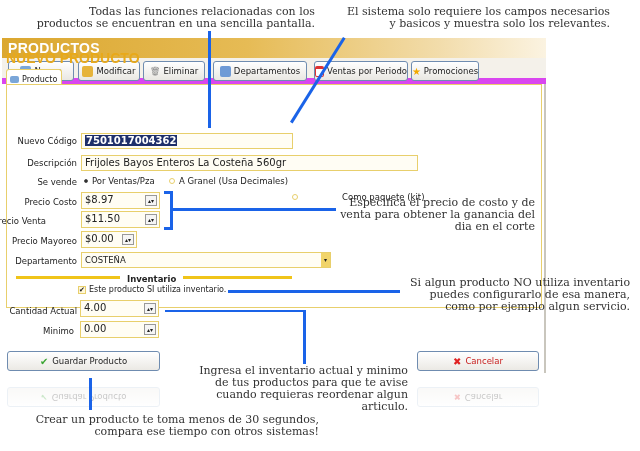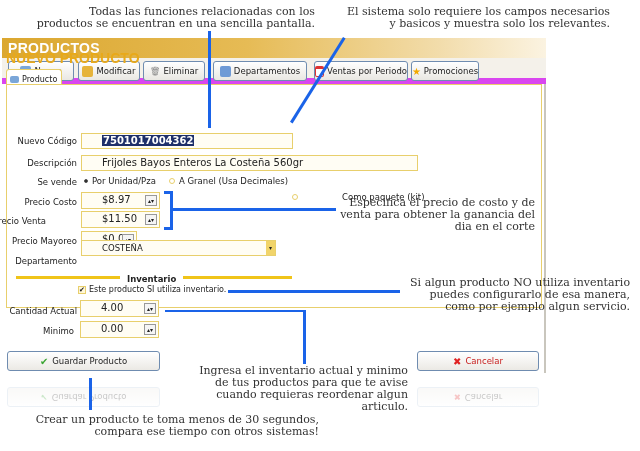--- a/index.html
+++ b/index.html
@@ -19,21 +19,21 @@
     font-size: 8.5px; color: #222; font-family: "DejaVu Sans", sans-serif; white-space: nowrap; }
   .ico { display: inline-block; width: 11px; height: 11px; border-radius: 2px; }
 
   .section-title { position: absolute; left: 6px; top: 50px; font-family: "Liberation Sans", sans-serif; font-weight: bold; font-size: 14px; color: #e8a91a; }
 
   .tab { position: absolute; left: 6px; top: 69px; width: 56px; height: 20px; border: 1px solid #e8cf6c; border-bottom: none; background: #fff; border-radius: 3px 3px 0 0;
     display: flex; align-items: center; gap: 3px; padding-left: 3px; font-size: 8px; }
   .panel { position: absolute; left: 6px; top: 84px; width: 536px; height: 224px; border: 1px solid #e8cf6c; background: #fff; }
 
   .lbl { position: absolute; font-size: 8.5px; color: #222; text-align: right; white-space: nowrap; }
-  .field { position: absolute; height: 16px; border: 1px solid #e8cf6c; background: #fffdf4; font-size: 10px; padding-left: 20px; line-height: 14px; white-space: nowrap; overflow: hidden; }
+  .field { position: absolute; height: 16px; border: 1px solid #e8cf6c; background: #fffdf4; font-size: 10px; padding-left: 3px; line-height: 14px; white-space: nowrap; overflow: hidden; }
   .sel { background: #1e2f6a; color: #fff; padding: 0 1px; font-weight: bold; }
   .spin { position: absolute; right: 2px; top: 2px; width: 12px; height: 11px; border: 1px solid #999; background: #f5f5f5; font-size: 6px; line-height: 9px; text-align: center; }
   .radio { position: absolute; font-size: 8.5px; white-space: nowrap; display: flex; align-items: center; gap: 4px; }
   .rdot { width: 6px; height: 6px; border-radius: 50%; border: 1px solid #e8cf6c; display: inline-block; }
   .rdot.on { background: #222; border-color: #555; width: 4px; height: 4px; }
   .ddarrow { position: absolute; right: 0; top: 0; width: 9px; height: 14px; background: #f1d46a; font-size: 6px; text-align: center; line-height: 14px; }
 
   .inv-line { position: absolute; height: 3px; background: #f0c419; }
   .inv-title { position: absolute; left: 127px; top: 274px; font-size: 8.5px; font-weight: bold; }
   .chk { position: absolute; left: 78px; top: 285px; font-size: 8px; display: flex; align-items: center; gap: 3px; }
@@ -99,21 +99,21 @@
 </div>
 
 <span class="lbl" style="right:563px; top:158px;">Descripción</span>
 <div class="field" style="left:81px; top:155px; width:337px;">
   <span>Frijoles Bayos Enteros La Costeña 560gr</span>
 </div>
 
 <span class="lbl" style="right:563px; top:177px;">Se vende</span>
 <div class="radio" style="left:84px; top:176px;">
   <span class="rdot on"></span>
-  <span>Por Unidad/Pza</span>
+  <span>Por Ventas/Pza</span>
 </div>
 <div class="radio" style="left:169px; top:176px;">
   <span class="rdot"></span>
   <span>A Granel (Usa Decimales)</span>
 </div>
 <div class="radio" style="left:292px; top:192px;gap:44px;">
   <span class="rdot"></span>
   <span>Como paquete (kit)</span>
 </div>
 
@@ -129,21 +129,21 @@
   <span class="spin">▴▾</span>
 </div>
 
 <span class="lbl" style="right:563px; top:236px;">Precio Mayoreo</span>
 <div class="field" style="left:81px; top:231px; width:56px; height:17px;">
   <span>$0.00</span>
   <span class="spin">▴▾</span>
 </div>
 
 <span class="lbl" style="right:563px; top:256px;">Departamento</span>
-<div class="field" style="left:81px; top:240px; width:195px; font-size:8.5px;">
+<div class="field" style="left:81px; top:252px; width:250px; font-size:8.5px;">
   <span>COSTEÑA</span>
   <span class="ddarrow">▾</span>
 </div>
 
 <div class="inv-line" style="left:16px; top:276px; width:104px;"></div>
 <span class="inv-title">Inventario</span>
 <div class="inv-line" style="left:183px; top:276px; width:109px;"></div>
 
 <div class="chk">
   <span class="chkbox">✔</span>

